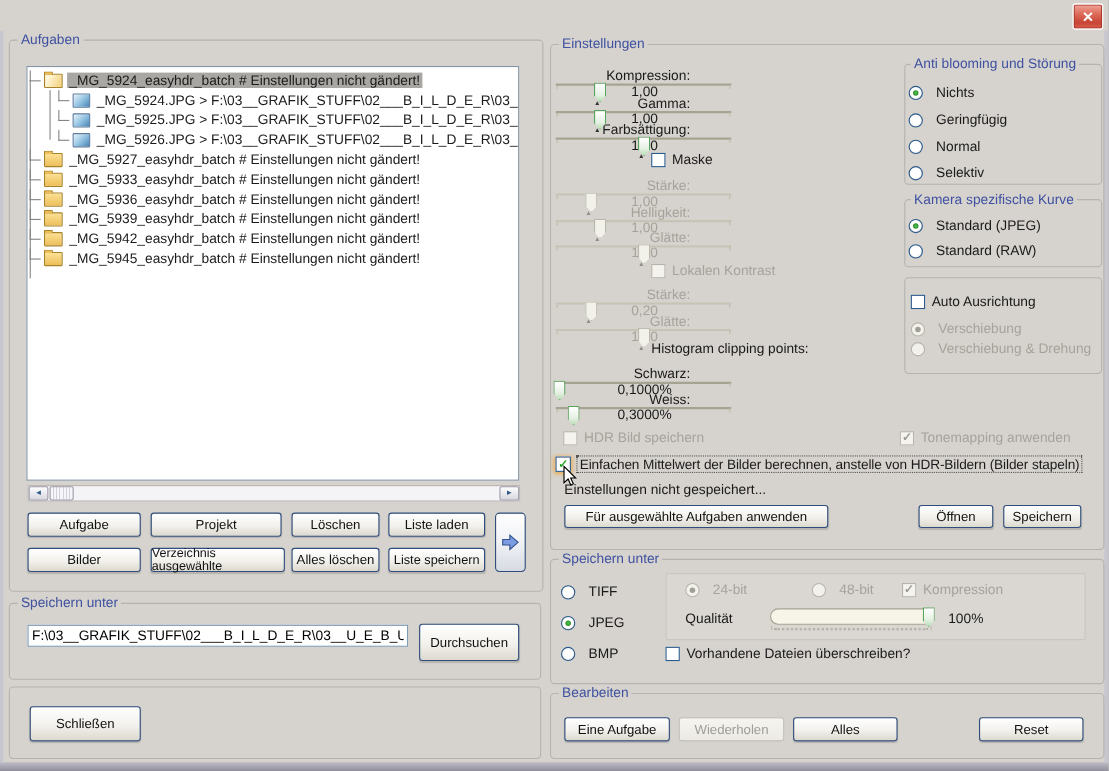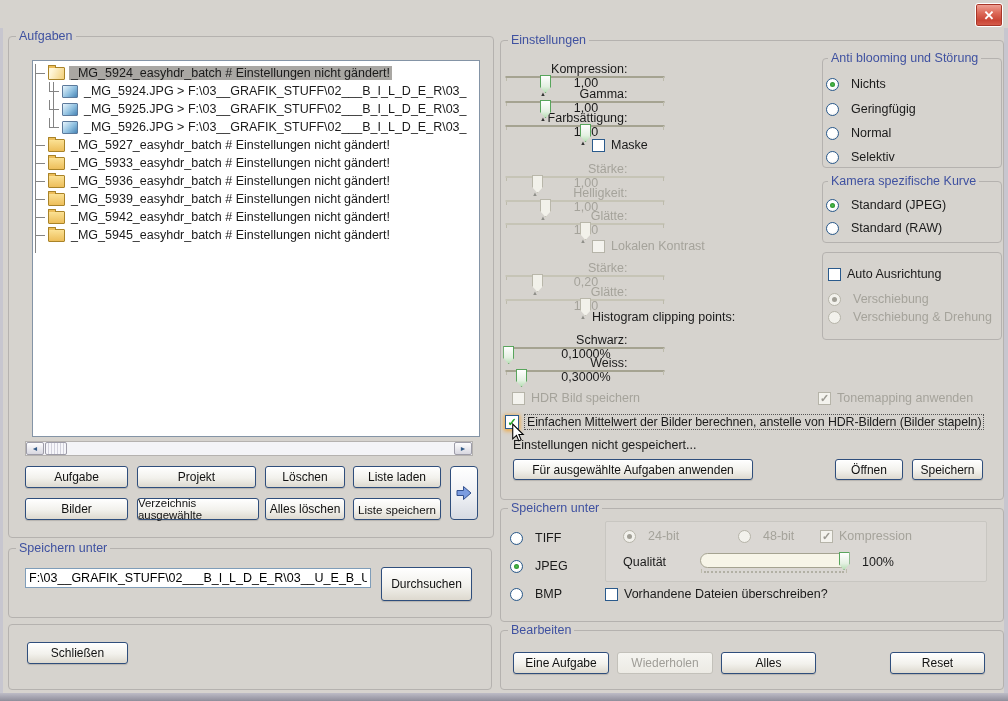--- a/index.html
+++ b/index.html
@@ -15,24 +15,24 @@
     color:#fff;font-weight:bold;font-size:13px;display:flex;align-items:center;justify-content:center;
     box-shadow:inset 0 0 0 1px #a83628;cursor:default;}
   .bandL{position:absolute;left:0;top:28px;bottom:8px;width:3px;background:#c7c6cf;}
   .bandR{position:absolute;right:0;top:28px;bottom:8px;width:4px;background:#c7c6cf;}
   .bandB{position:absolute;left:0;bottom:0;width:100%;height:8px;background:linear-gradient(180deg,#bdbcc6,#8f8e9b);}
   
   .group{position:absolute;border:1px solid #b5b2af;border-radius:4px;}
   .glabel{position:absolute;color:#3f51a0;background:#d6d3ce;padding:0 3px;line-height:13px;z-index:2;}
   .panel{position:absolute;border:1px solid #c8c6c1;background:#dad7d3;border-radius:2px;}
   
-  .tree{position:absolute;left:32px;top:60px;width:448px;height:377px;background:#fff;
+  .tree{position:absolute;left:24px;top:60px;width:448px;height:377px;background:#fff;
     border:1px solid #8494a6;overflow:hidden;padding-top:3px;box-sizing:border-box;}
   .trow{display:flex;align-items:center;height:18px;white-space:nowrap;padding-left:2px;}
-  .trow.child{padding-left:16px;}
+  .trow.child{padding-left:28px;}
   .elb{flex:none;width:9px;height:9px;border-left:1px solid #848484;border-bottom:1px solid #848484;margin:-9px 3px 0 0;}
   .trunk{position:absolute;border-left:1px solid #848484;width:0;}
   .fold{flex:none;width:15px;height:11px;position:relative;background:linear-gradient(#fbe194,#edbe5a);
     border:1px solid #a98328;border-radius:1px;margin-right:4px;}
   .fold::before{content:"";position:absolute;top:-3px;left:-1px;width:6px;height:2px;background:#edbe5a;
     border:1px solid #a98328;border-bottom:none;border-radius:1px 1px 0 0;}
   .fold.open{background:linear-gradient(115deg,#fff6d8 20%,#f2cf79);}
   .imgicon{flex:none;width:14px;height:11px;border:1px solid #5c7a9c;border-radius:1px;margin-right:4px;
     background:linear-gradient(135deg,#e8f5fc 0%,#8fc0e0 55%,#4784b5 100%);}
   .tlabel{padding:0 2px;}
@@ -197,21 +197,21 @@
   <div class="btn" style="left:353px;top:498px;width:88px;height:22px;font-size:11.6px">Liste speichern</div>
   <div class="arrowbtn" style="left:450px;top:466px;width:28px;height:54px">
     <svg width="18" height="16" viewBox="0 0 18 16">
       <path d="M2 5.5 H8.5 V1.5 L16 8 L8.5 14.5 V10.5 H2 Z" fill="#7b9ce0" stroke="#33518e" stroke-width="1"></path>
     </svg>
   </div>
 
   <input class="field" style="left: 25px; top: 568px; width: 346px; height: 20px;" value="F:\03__GRAFIK_STUFF\02___B_I_L_D_E_R\03__U_E_B_U_N_G_E">
   <div class="btn" style="left:381px;top:567px;width:91px;height:34px">Durchsuchen</div>
 
-  <div class="btn" style="left:27px;top:642px;width:101px;height:22px">Schließen</div>
+  <div class="btn" style="left:27px;top:642px;width:101px;height:32px">Schließen</div>
 
   <div class="srow" style="left:505px;top:62px">
     <span class="slbl">Kompression:</span>
     <span class="trackwrap">
         <span class="track"></span>
         <span class="thumb" style="left: calc(25% - 5px);"></span>
         <i class="mark" style="left: calc(25% - 5px);">▲</i>
       </span>
     <span class="sval">1,00</span>
   </div>

